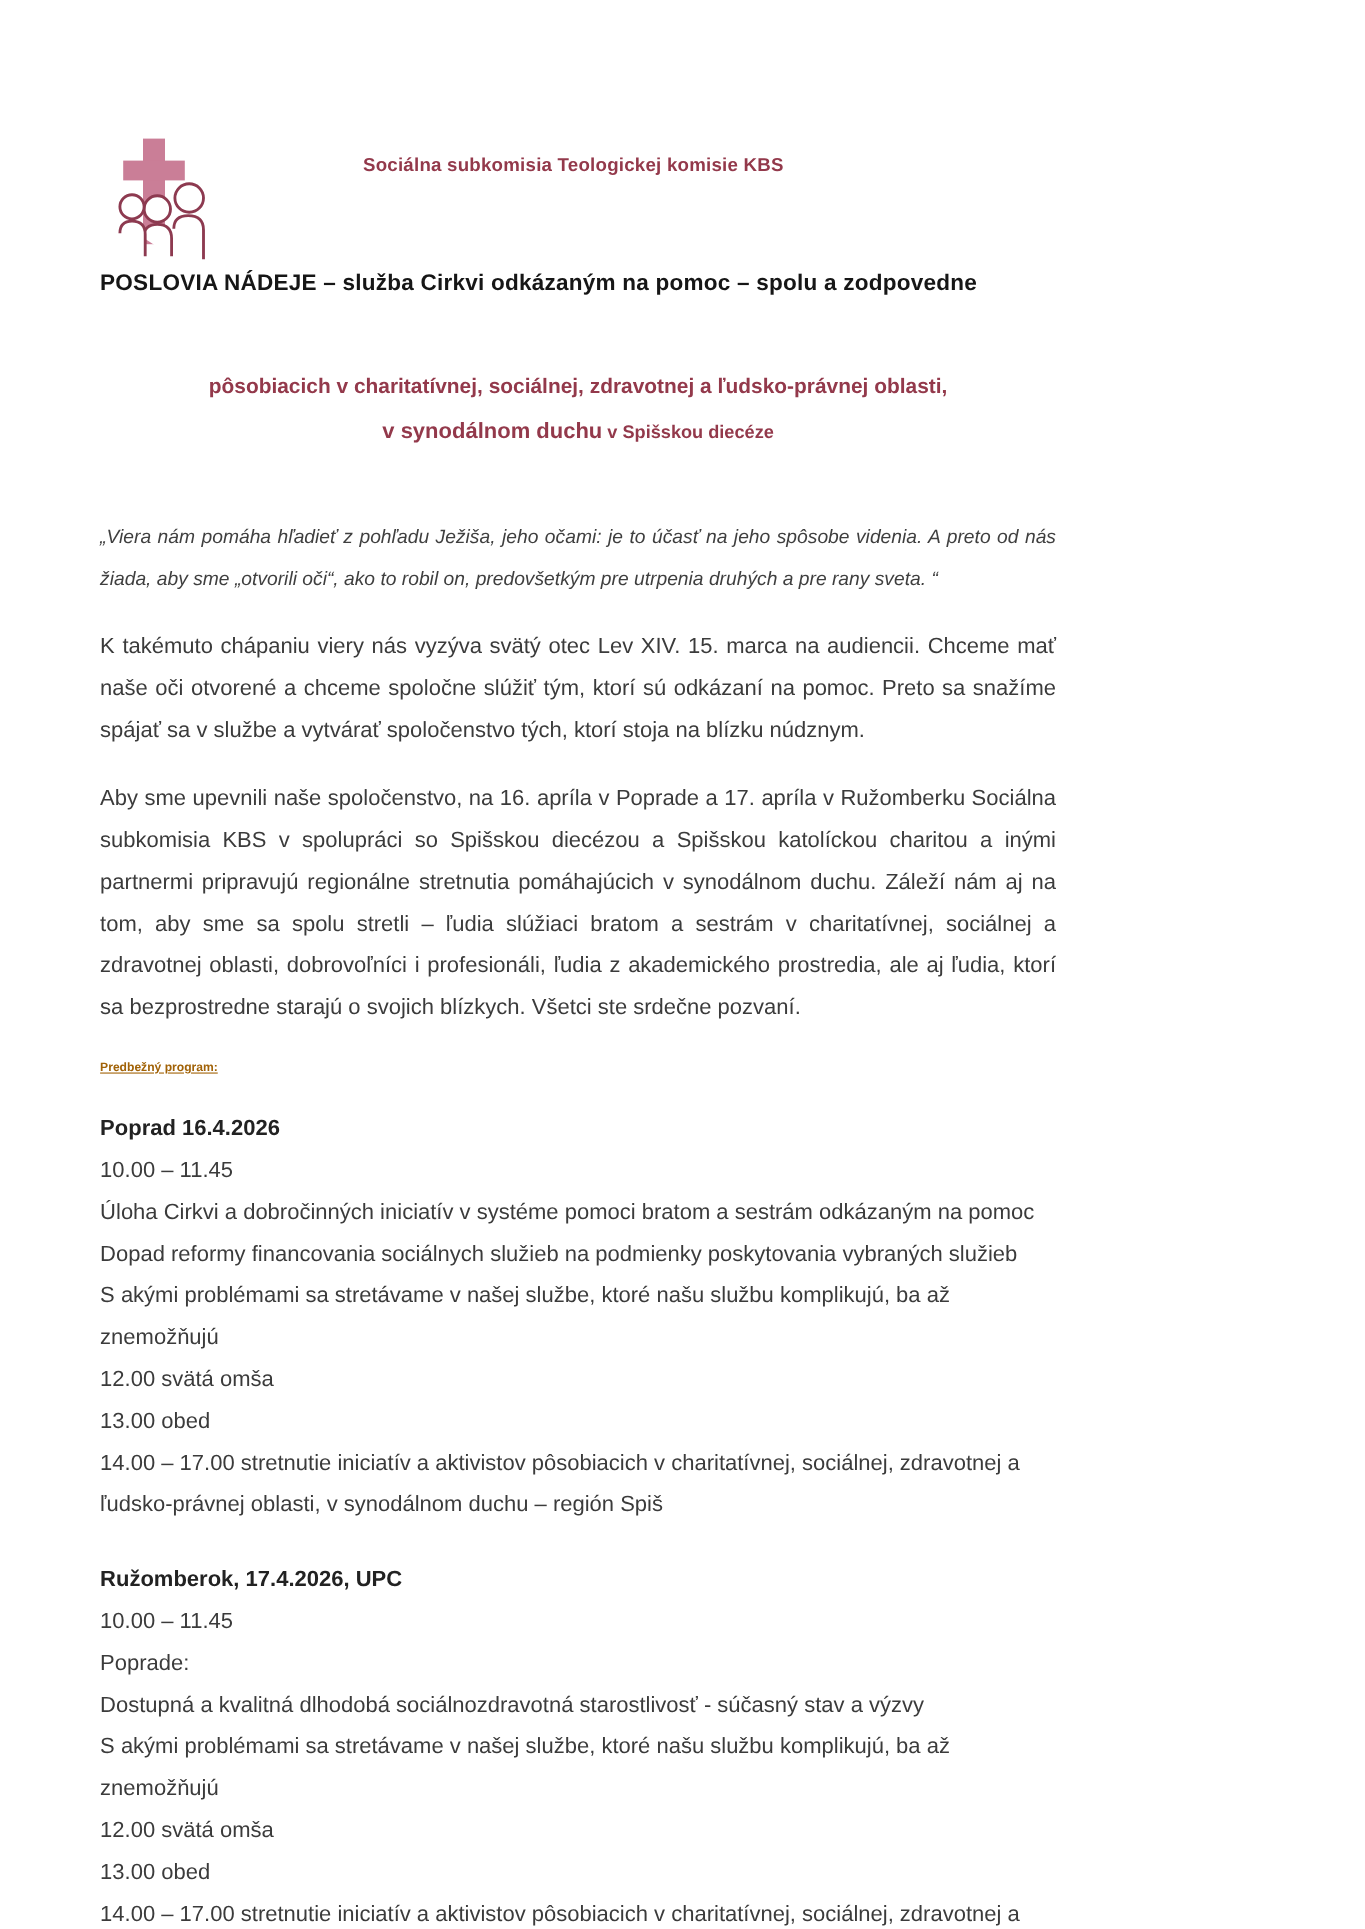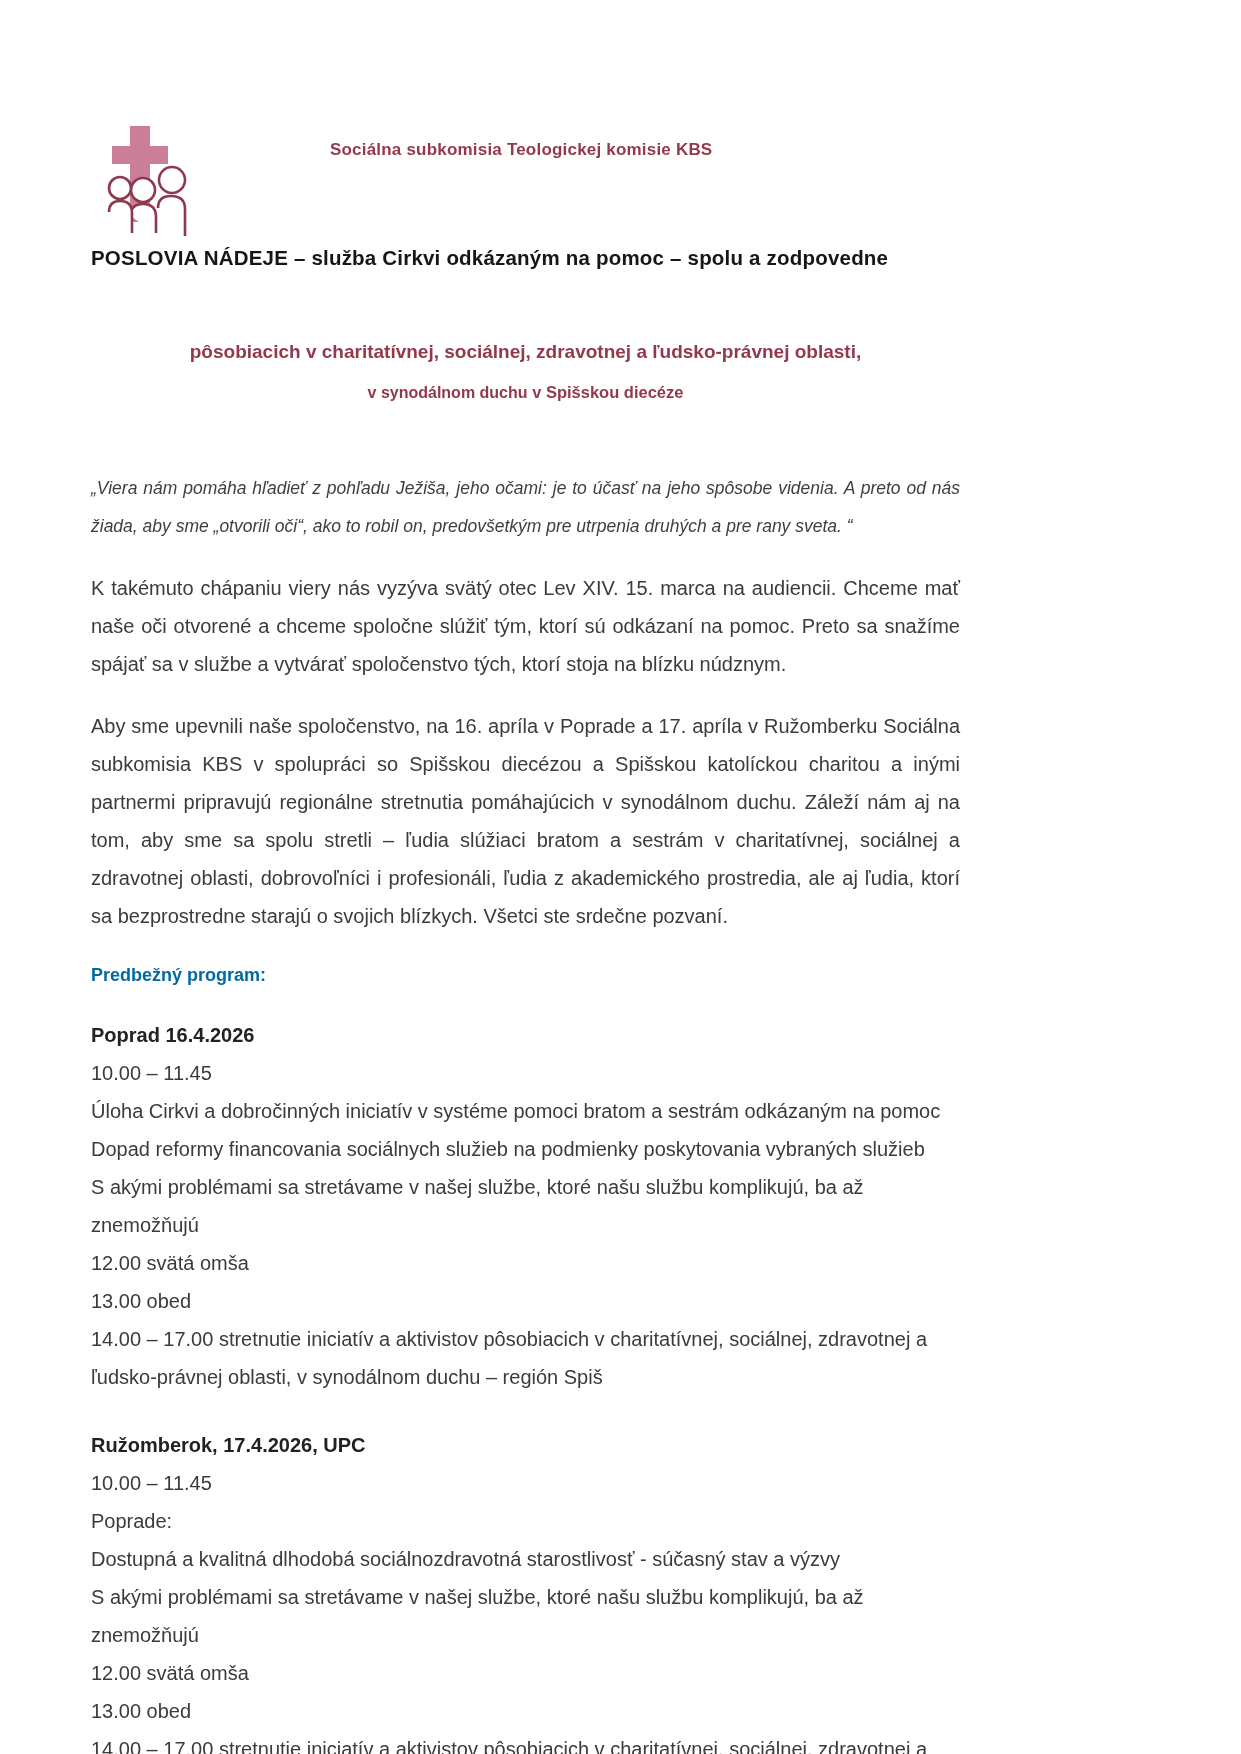--- a/index.html
+++ b/index.html
@@ -11,27 +11,27 @@
   .page{box-sizing:border-box;width:1052px;height:1754px;padding:118px 92px 0 91px;position:relative;}
 
   
   .header-row{position:relative;height:112px;}
   .logo{position:absolute;left:9px;top:0;width:100px;height:118px;}
   .org-name{position:absolute;left:239px;top:22px;font-size:17px;font-weight:bold;color:#93394b;letter-spacing:.2px;}
 
   
   .doc-title{margin-top:16px;text-align:left;font-size:20.5px;font-weight:bold;color:#161616;letter-spacing:.2px;}
   .subtitle{margin-top:62px;text-align:center;color:#93394b;font-weight:bold;font-size:19px;line-height:40px;}
-  .subtitle .big{font-size:16px;margin-top:34px;}
+  .subtitle .big{font-size:20px;margin-top:34px;}
   .subtitle .small{font-size:16.5px;}
 
   
   .quote{margin-top:56px;font-style:italic;font-size:17.5px;line-height:38px;text-align:justify;color:#3f3f3f;}
   .para{margin-top:24px;font-size:20px;line-height:38px;text-align:justify;color:#3b3b3b;}
-  .program-heading{margin-top:30px;font-size:18px;font-weight:bold;color:#0369a1;}
+  .program-heading{margin-top:30px;font-size:11px;font-weight:bold;color:#a16207;text-decoration:underline;}
 
   
   .session{margin-top:30px;font-size:20px;line-height:38px;color:#3b3b3b;}
   .session-title{font-weight:bold;color:#222;}
   .session-line{white-space:normal;}
 </style>
 </head>
 <body>
 
 <div class="page">

